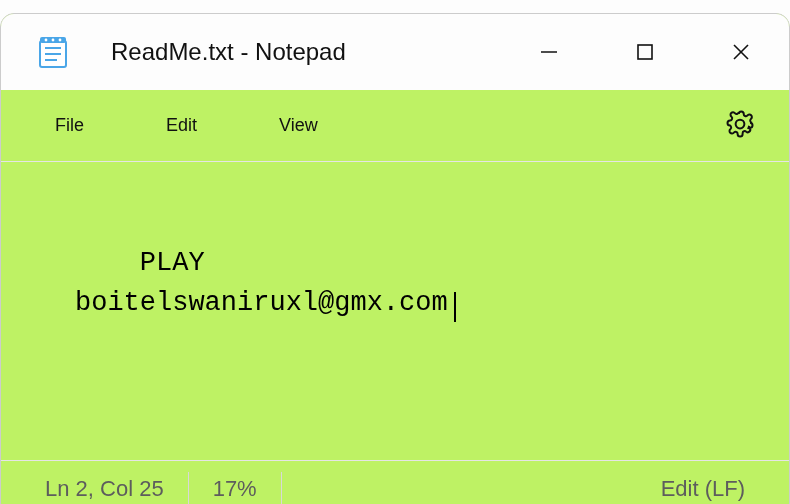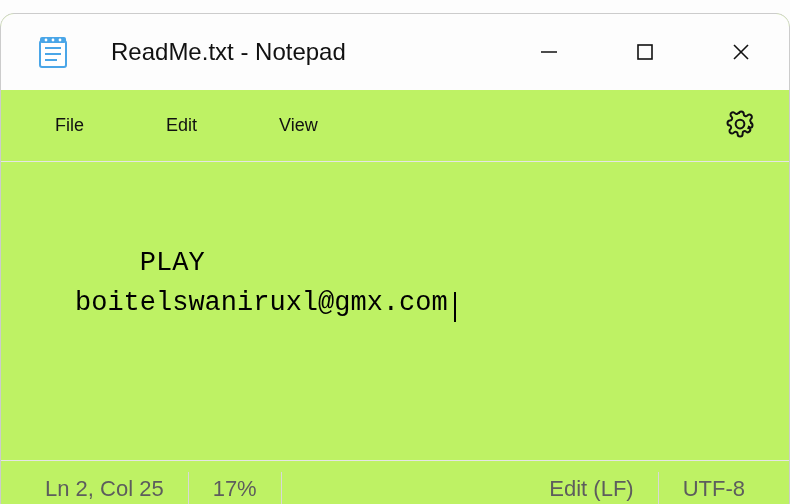--- a/index.html
+++ b/index.html
@@ -174,16 +174,15 @@
       
     </div><span>PLAY</span>
 <span>boitelswaniruxl@gmx.com</span><span class="caret"></span>
   </div>
 
   <div class="statusbar">
     <div class="cell">Ln 2, Col 25</div>
     <div class="cell">17%</div>
     <div class="spacer"></div>
     <div class="cell">Edit (LF)</div>
-    <div class="cell">UTF-8</div>
   </div>
 
 </div>
 
 </body></html>

